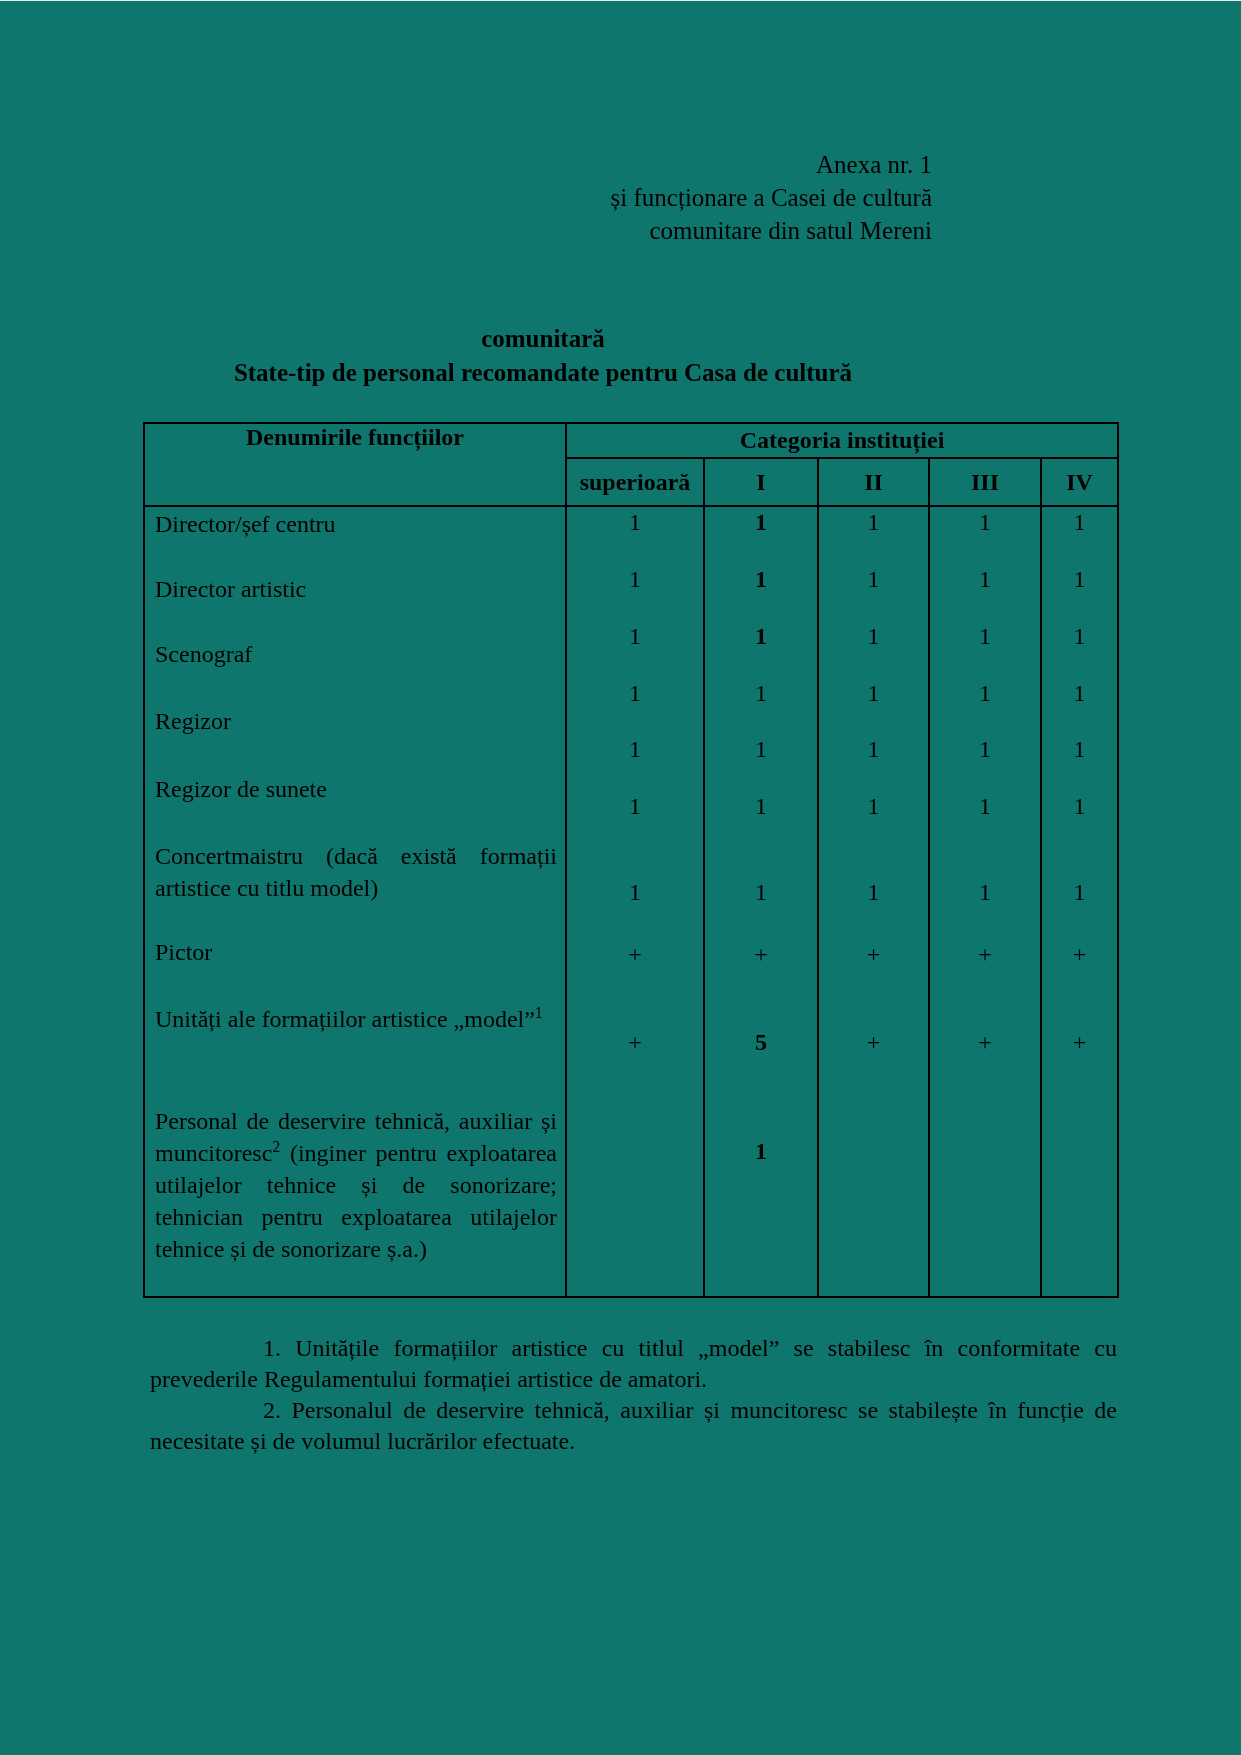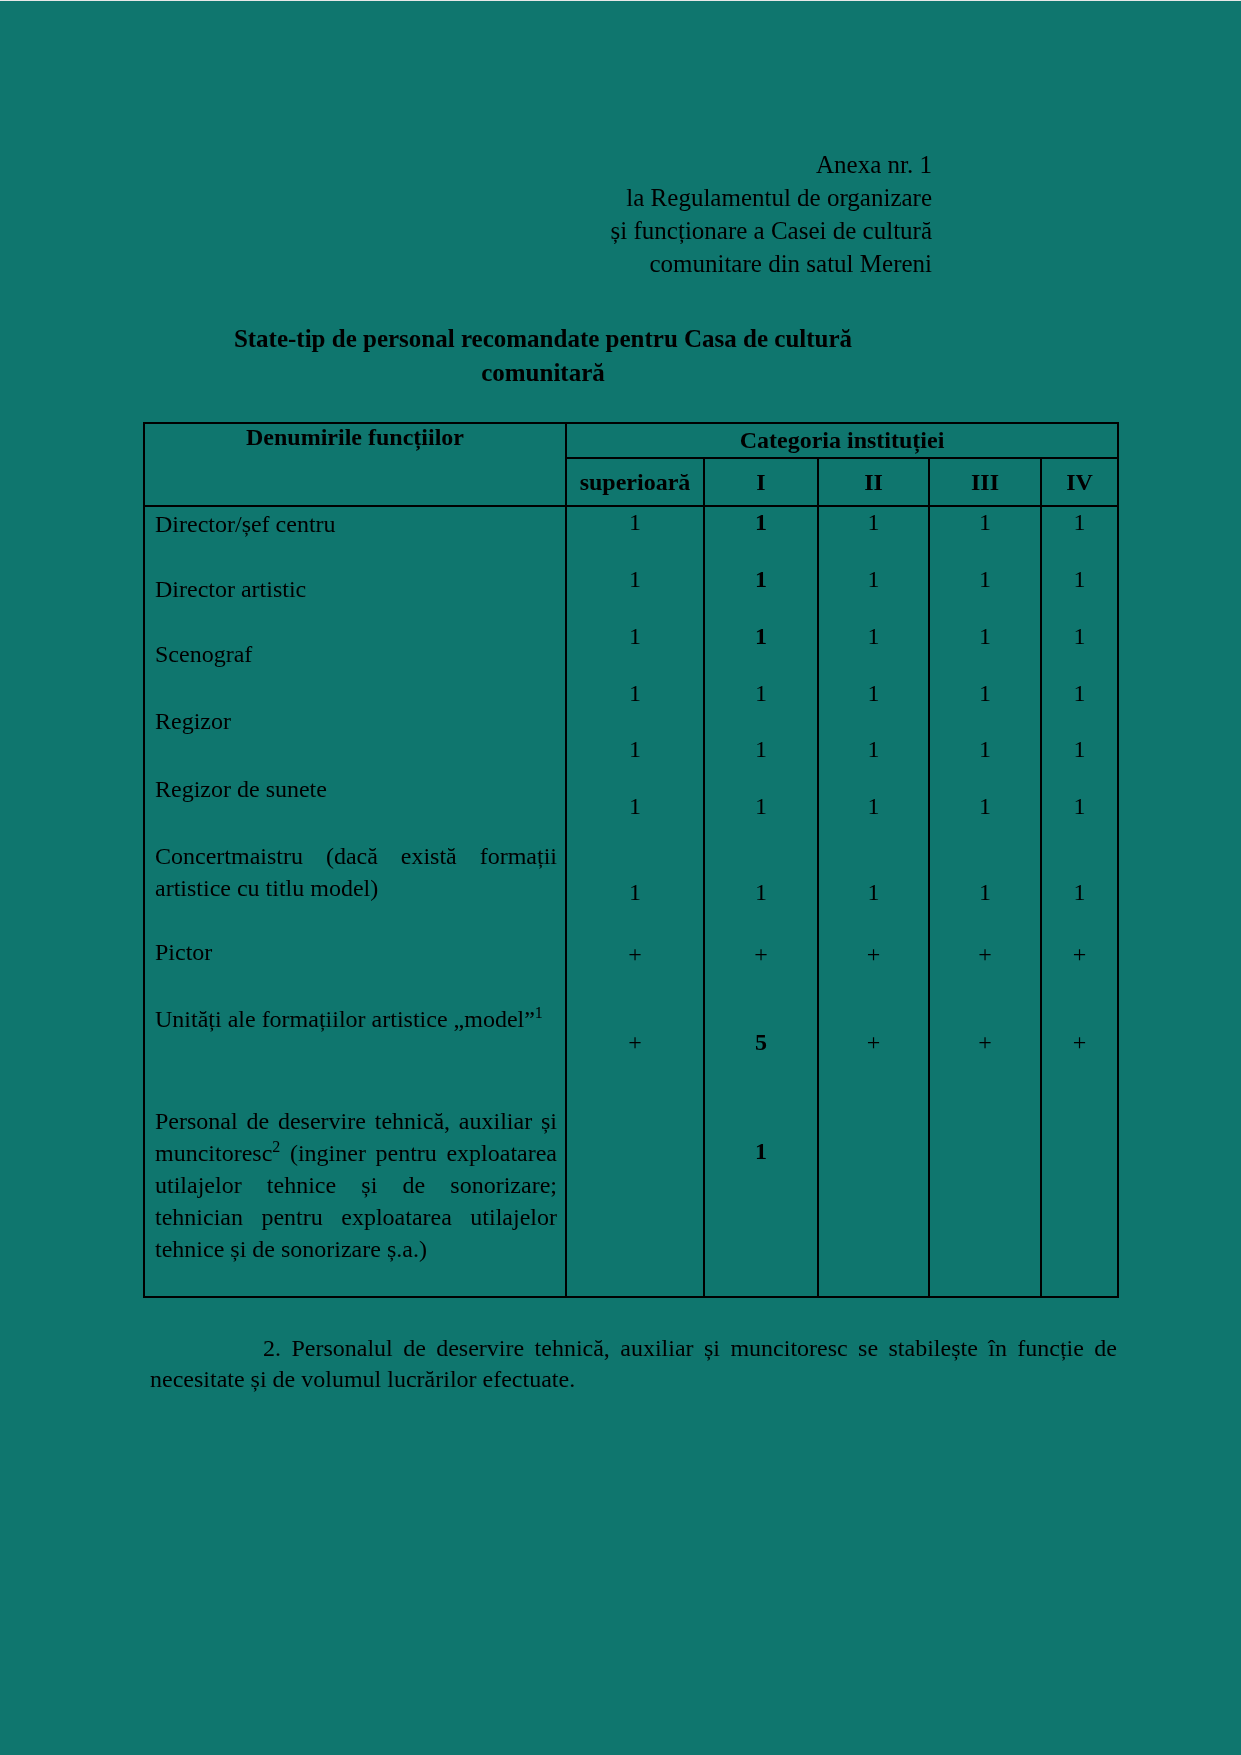--- a/index.html
+++ b/index.html
@@ -42,28 +42,27 @@
   .note { margin:0; font-size:24px; line-height:31px;
           text-align:justify; text-indent:113px; }
 </style>
 </head>
 <body>
 
 <div class="page">
 
   <div class="annex">
     <div>Anexa nr. 1</div>
-    <div>la Regulamentul de organizare</div>
     <div>și funcționare a Casei de cultură</div>
     <div>comunitare din satul Mereni</div>
   </div>
 
   <div class="doc-title">
+    <div>comunitară</div>
     <div>State-tip de personal recomandate pentru Casa de cultură</div>
-    <div>comunitară</div>
   </div>
 
   <table class="main-table">
     <colgroup>
       <col style="width:422px">
         <col style="width:138px">
         <col style="width:114px">
       <col style="width:111px">
         <col style="width:112px">
         <col style="width:77px">
@@ -158,16 +157,17 @@
           <span class="v v6">1</span>
           <span class="v v7">+</span>
           <span class="v v8">+</span>
         </div>
       </td>
     </tr>
   </tbody>
     </table>
 
   <div class="notes">
+    <p class="note">1. Unitățile formațiilor artistice cu titlul „model” se stabilesc în conformitate cu prevederile Regulamentului formației artistice de amatori.</p>
     <p class="note">2. Personalul de deservire tehnică, auxiliar și muncitoresc se stabilește în funcție de necesitate și de volumul lucrărilor efectuate.</p>
   </div>
 
 </div>
 
 </body></html>

